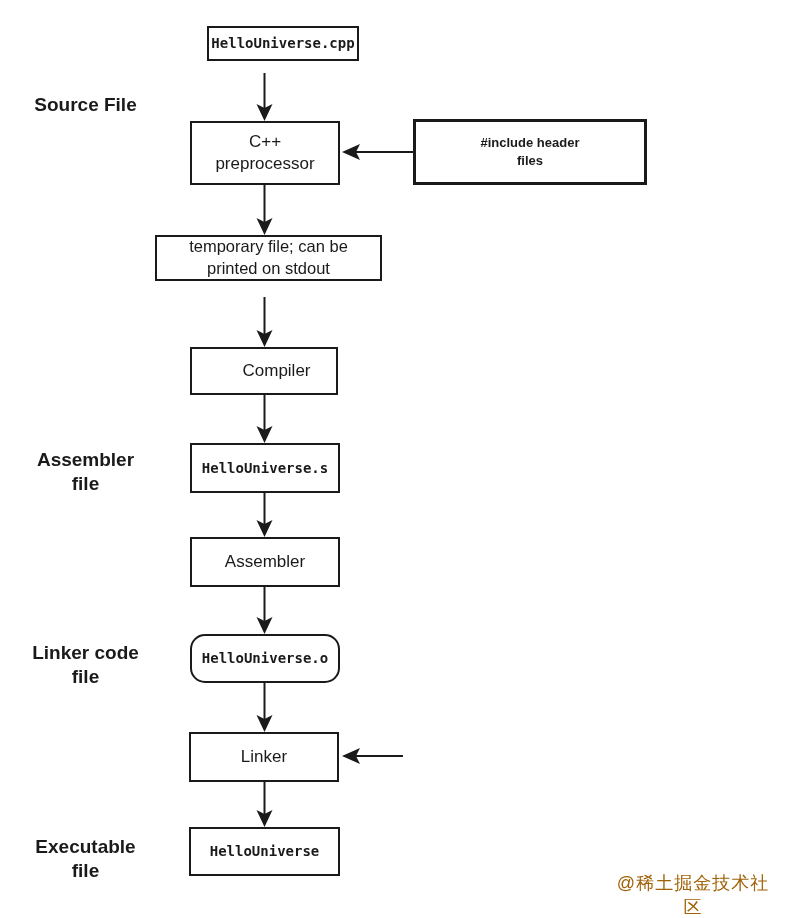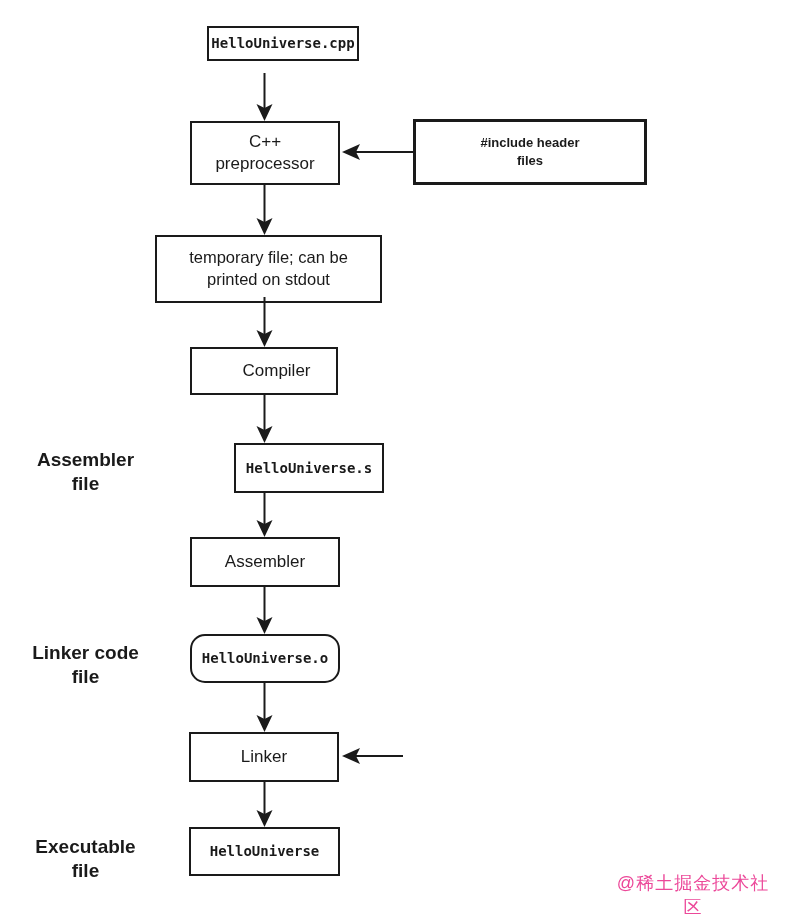--- a/index.html
+++ b/index.html
@@ -46,54 +46,55 @@
     font-weight: 700;
     white-space: pre-line;
     line-height: 1.28;
   }
   .watermark {
     position: absolute;
     left: 608px;
     top: 871px;
     width: 170px;
     font-size: 18px;
-    color: #ec4899;
+    color: #a16207;
     text-align: center;
     letter-spacing: 1px;
   }
   svg.arrows {
     position: absolute;
     left: 0; top: 0;
     width: 786px; height: 918px;
     pointer-events: none;
   }
   svg .ln { stroke: #1a1a1a; stroke-width: 2; }
   svg .hd { fill: #1a1a1a; stroke: none; }
 </style>
 </head>
 <body>
 
 <div id="canvas">
 
+  <div class="side-label" style="top:93px">Source File</div>
   <div class="side-label" style="top:448px">Assembler
 file</div>
   <div class="side-label" style="top:641px">Linker code
 file</div>
   <div class="side-label" style="top:835px">Executable
 file</div>
 
   <div class="box mono" style="left:189px; top:26px;  width:152px; height:35px;margin-left:18px;">HelloUniverse.cpp</div>
   <div class="box sans" style="left:190px; top:121px; width:150px; height:64px;">C++
 preprocessor</div>
   <div class="box callout" style="left:413px; top:119px; width:234px; height:66px;">#include header
 files</div>
-  <div class="box sans" style="left:155px; top:235px; width:227px; height:68px; font-size:16.5px;">temporary file; can be
+  <div class="box sans" style="left:155px; top:235px; width:227px; height:46px; font-size:16.5px;">temporary file; can be
 printed on stdout</div>
   <div class="box sans" style="left:190px; top:347px; width:148px; height:48px;padding-left:25px;">Compiler</div>
-  <div class="box mono" style="left:190px; top:443px; width:150px; height:50px;margin-left:44px;">HelloUniverse.s</div>
+  <div class="box mono" style="left:190px; top:443px; width:150px; height:50px;">HelloUniverse.s</div>
   <div class="box sans" style="left:190px; top:537px; width:150px; height:50px;">Assembler</div>
   <div class="box mono" style="left:190px; top:634px; width:150px; height:49px;border-radius:15px;">HelloUniverse.o</div>
   <div class="box sans" style="left:189px; top:732px; width:150px; height:50px;">Linker</div>
   <div class="box mono" style="left:189px; top:827px; width:151px; height:49px;text-align:right;">HelloUniverse</div>
 
   <svg class="arrows">
 
     <g>
       <line class="ln" x1="264.5" y1="73" x2="264.5" y2="108"></line>
       <polygon class="hd" points="256.5,104 264.5,108 272.5,104 264.5,121"></polygon>

